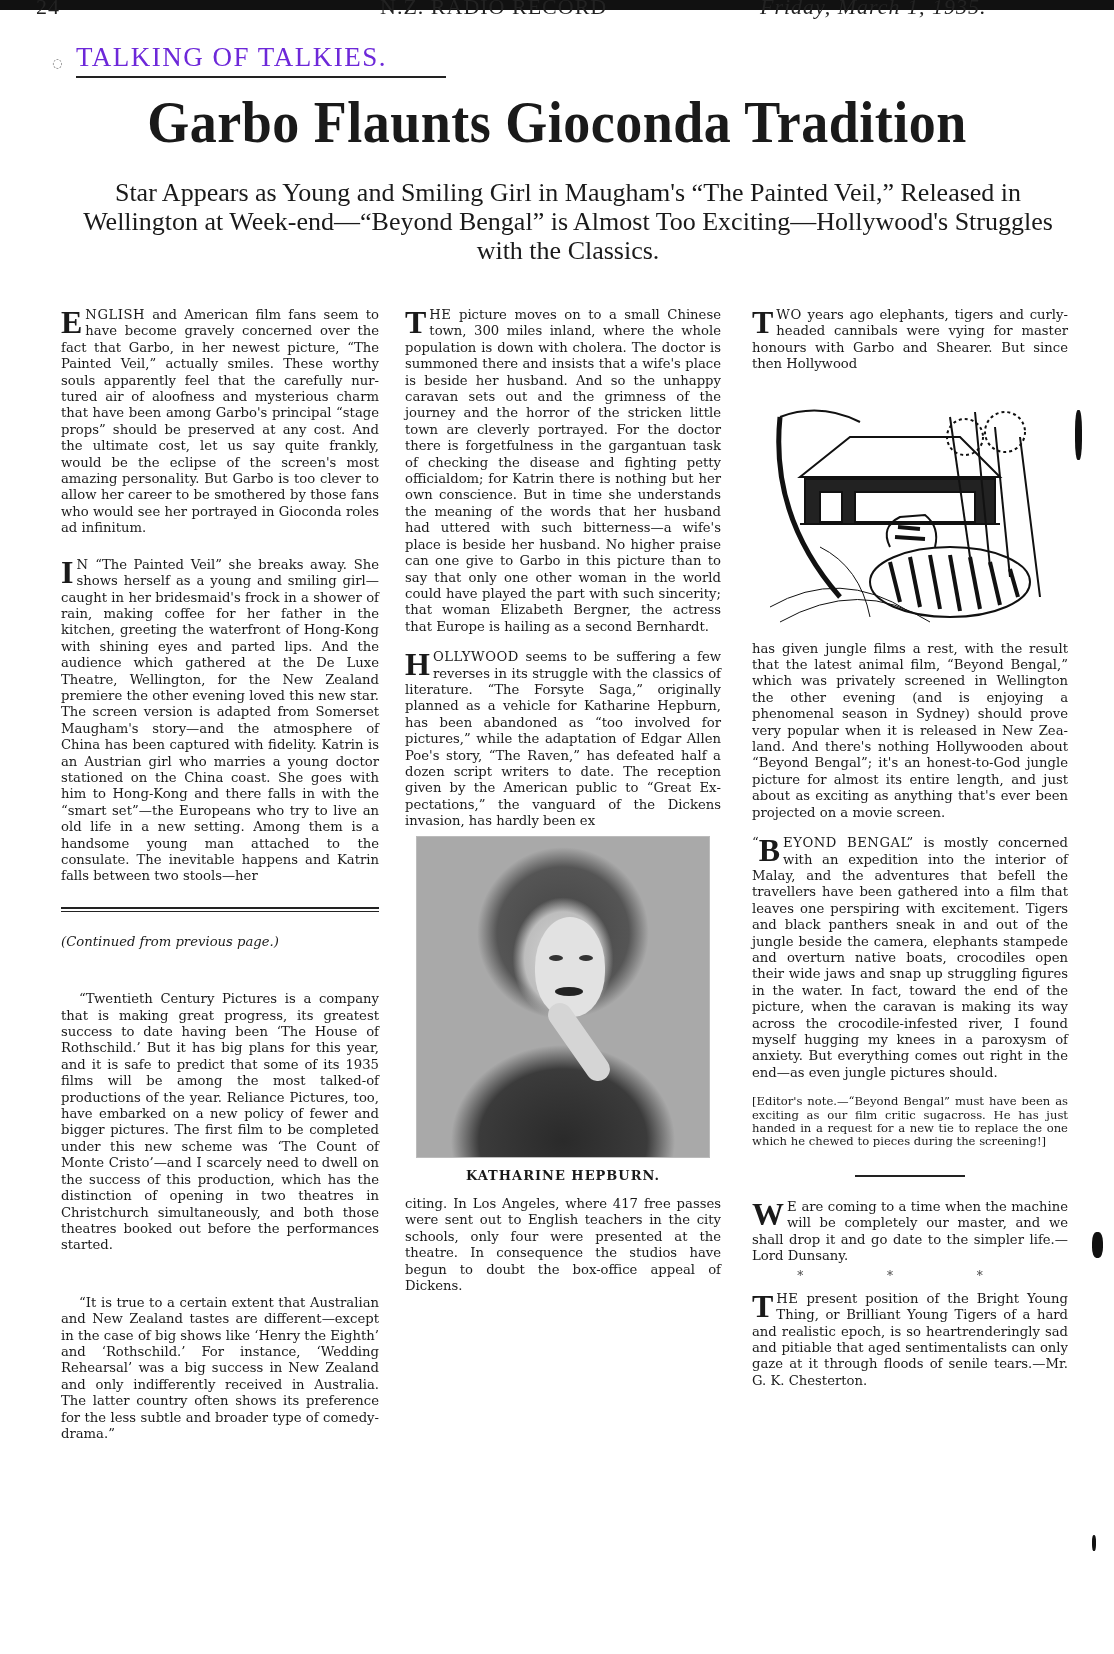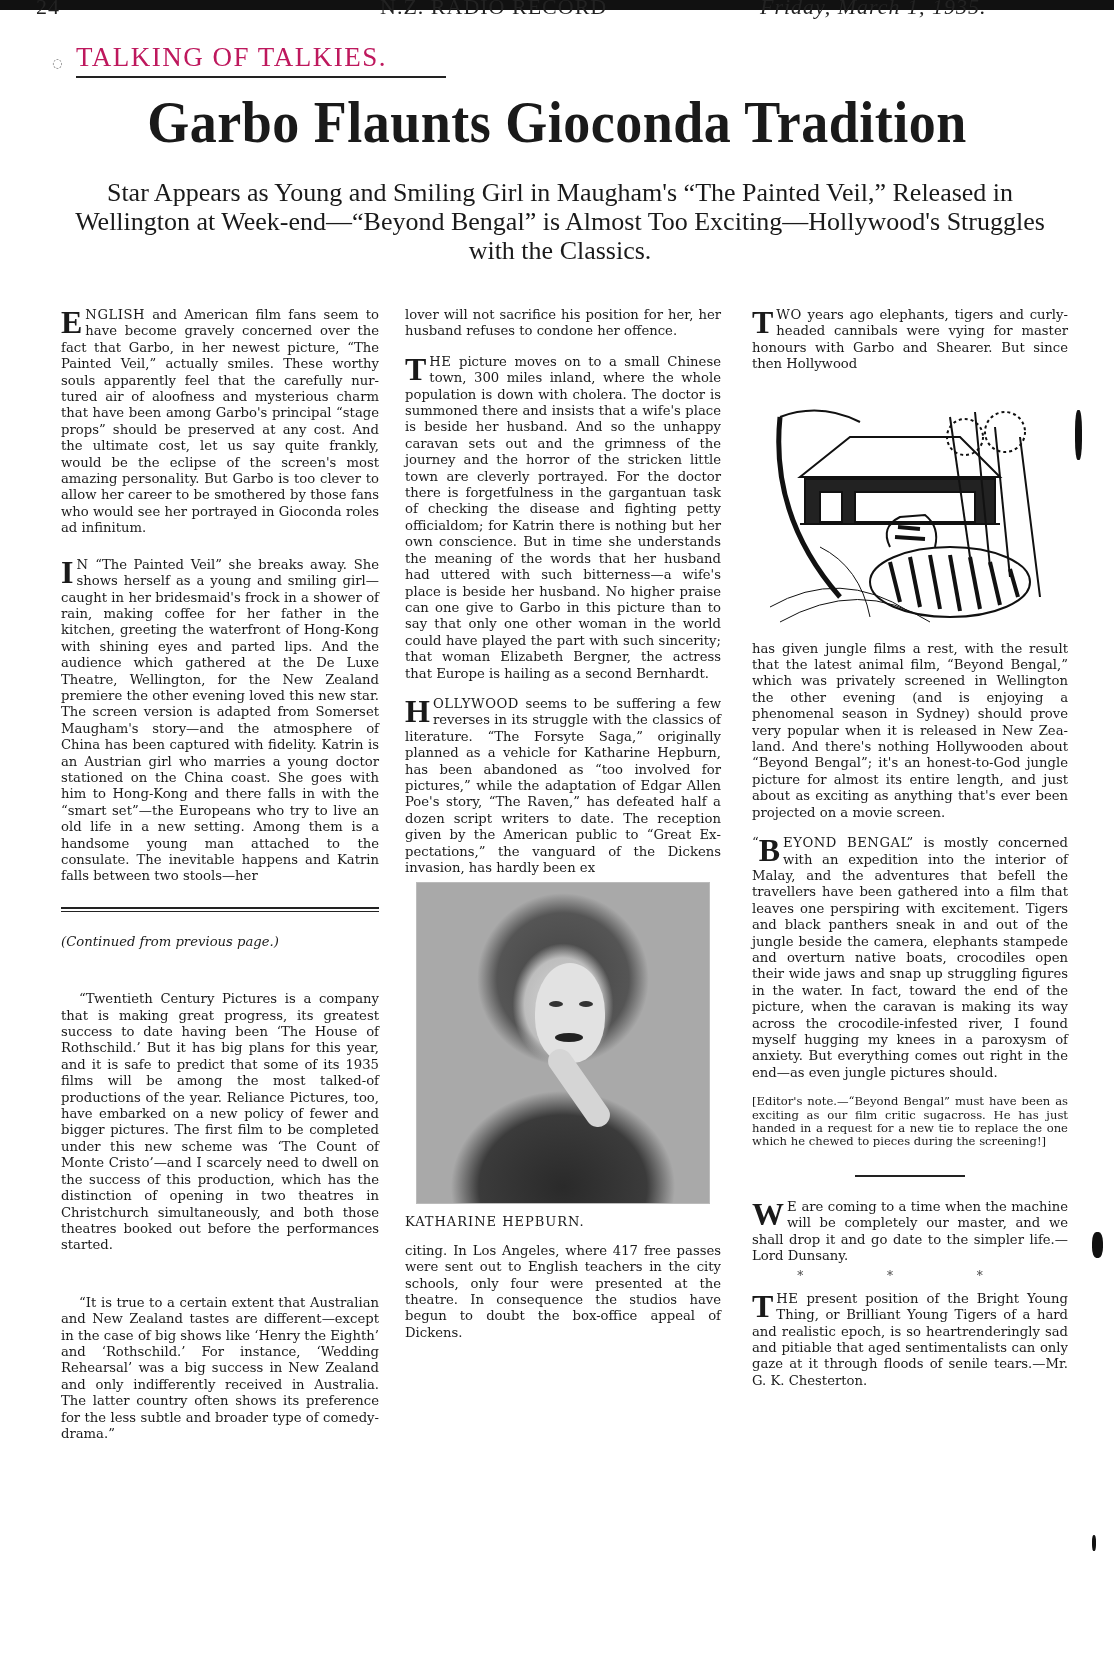--- a/index.html
+++ b/index.html
@@ -12,31 +12,31 @@
   }
   .masthead-text {
     position: absolute; top: -6px; font-family: "Liberation Serif", serif; font-style: italic;
     font-size: 22px; color: #222; letter-spacing: 1px;
   }
   .mt-left { left: 36px; font-style: normal; }
   .mt-center { left: 380px; font-style: normal; }
   .mt-right { left: 760px; }
   .section-label {
     position: absolute; left: 76px; top: 42px; font-family: "Liberation Serif", serif;
-    font-size: 27px; letter-spacing: 1.5px; color: #be185d;
+    font-size: 27px; letter-spacing: 1.5px; color: #6d28d9;
     border-bottom: 2px solid #222; padding-bottom: 3px; width: 370px;
   }
   .bullet-mark { position: absolute; left: 52px; top: 56px; font-size: 12px; color: #777; }
   .headline {
     position: absolute; left: 0; top: 92px; width: 1114px; text-align: center;
     font-family: "Liberation Serif", serif; font-size: 54px; font-weight: bold; letter-spacing: 0.5px;
     transform: scaleY(1.08);
   }
   .subhead {
-    position: absolute; left: 60px; top: 178px; width: 1000px; text-align: center;
+    position: absolute; left: 68px; top: 178px; width: 1000px; text-align: center;
     font-family: "Liberation Serif", serif; font-size: 26px; line-height: 29px;
   }
   .col {
     position: absolute; font-size: 13.2px; line-height: 16.4px; text-align: justify;
     hyphens: manual;
   }
   .col p { margin: 0 0 14px 0; text-indent: 0; }
   .col p.cont { text-indent: 18px; margin-bottom: 0; margin-top: 41px; }
   .drop {
     float: left; font-size: 32px; line-height: 26px; font-weight: bold; margin: 2px 3px 0 0;
@@ -60,21 +60,21 @@
   .photo-face {
     position: absolute; left: 118px; top: 80px; width: 70px; height: 100px; border-radius: 50% 50% 45% 45%;
     background: #e2e2e2;
   }
   .photo-eye { position: absolute; width: 14px; height: 6px; background: #333; border-radius: 50%; }
   .photo-lips { position: absolute; left: 138px; top: 150px; width: 28px; height: 9px; background: #222; border-radius: 50%; }
   .photo-hand {
     position: absolute; left: 150px; top: 160px; width: 24px; height: 90px; background: #d5d5d5;
     transform: rotate(-35deg); border-radius: 12px;
   }
-  .caption { text-align: left; font-size: 13px; letter-spacing: 1px; margin: 4px 0 12px 0; }
+  .caption { text-align: center; font-size: 13px; letter-spacing: 1px; margin: 4px 0 12px 0; font-weight: bold; }
   .illustration {
     width: 300px; height: 230px; margin: 24px 0 14px 8px; position: relative;
   }
   .editor-note { font-size: 11.6px; line-height: 13.4px; text-indent: 14px; }
   .short-rule { width: 110px; border-top: 2px solid #222; margin: 26px auto 22px auto; }
   .stars { text-align: center; letter-spacing: 40px; font-size: 12px; margin: 4px 0 6px 0; color: #444; }
   .italic { }
   .speck { position: absolute; background: #111; border-radius: 40%; }
 </style>
 </head>
@@ -98,21 +98,20 @@
   <p style="margin-top:20px;">
     <span class="drop">I</span><span class="smallcaps">N</span><span> “The Painted Veil” she breaks away. She shows herself as a young and smiling girl—caught in her bridesmaid's frock in a shower of rain, making coffee for her father in the kitchen, greeting the waterfront of Hong-Kong with shining eyes and parted lips. And the audience which gathered at the De Luxe Theatre, Wel­lington, for the New Zealand premiere the other evening loved this new star. The screen version is adapted from Somerset Maugham's story—and the atmosphere of China has been captur­ed with fidelity. Katrin is an Aus­trian girl who marries a young doctor stationed on the China coast. She goes with him to Hong-Kong and there falls in with the “smart set”—the Europeans who try to live an old life in a new setting. Among them is a handsome young man attached to the consulate. The inevitable happens and Katrin falls between two stools—her</span>
   </p>
   <div class="rule-double"></div>
   <p class="continued">(Continued from previous page.)</p>
   <p class="cont">“Twentieth Century Pictures is a company that is making great pro­gress, its greatest success to date hav­ing been ‘The House of Rothschild.’ But it has big plans for this year, and it is safe to predict that some of its 1935 films will be among the most talked-of productions of the year. Re­liance Pictures, too, have embarked on a new policy of fewer and bigger pic­tures. The first film to be completed under this new scheme was ‘The Count of Monte Cristo’—and I scarcely need to dwell on the success of this pro­duction, which has the distinction of opening in two theatres in Christchurch simultaneously, and both those theatres booked out before the performances started.</p>
   <p class="cont">“It is true to a certain extent that Australian and New Zealand tastes are different—except in the case of big shows like ‘Henry the Eighth’ and ‘Rothschild.’ For instance, ‘Wedding Rehearsal’ was a big success in New Zealand and only indifferently received in Australia. The latter country often shows its preference for the less subtle and broader type of comedy-drama.”</p>
 </div>
 
 <div class="col col2">
-  <p>lover will not sacrifice his position for her, her husband refuses to condone her offence.</p>
   <p>
     <span class="drop">T</span><span class="smallcaps">HE</span><span> picture moves on to a small Chinese town, 300 miles inland, where the whole population is down with cholera. The doctor is summoned there and insists that a wife's place is beside her husband. And so the un­happy caravan sets out and the grim­ness of the journey and the horror of the stricken little town are cleverly portrayed. For the doctor there is forgetfulness in the gargantuan task of checking the disease and fighting petty officialdom; for Katrin there is nothing but her own conscience. But in time she understands the meaning of the words that her husband had uttered with such bitterness—a wife's place is beside her husband. No higher praise can one give to Garbo in this picture than to say that only one other woman in the world could have played the part with such sincerity; that woman Elizabeth Bergner, the actress that Europe is hailing as a second Bernhardt.</span>
   </p>
   <p style="margin-bottom:4px;">
     <span class="drop">H</span><span class="smallcaps">OLLYWOOD</span><span> seems to be suffering a few reverses in its struggle with the classics of literature. “The For­syte Saga,” originally planned as a vehicle for Katharine Hepburn, has been abandoned as “too involved for pictures,” while the adaptation of Ed­gar Allen Poe's story, “The Raven,” has defeated half a dozen script writers to date. The reception given by the American public to “Great Ex­pectations,” the vanguard of the Dickens invasion, has hardly been ex­</span>
   </p>
   <div class="photo">
     <div class="photo-face"></div>
     <div class="photo-eye" style="left:132px;top:118px;"></div>
     <div class="photo-eye" style="left:162px;top:118px;"></div>

